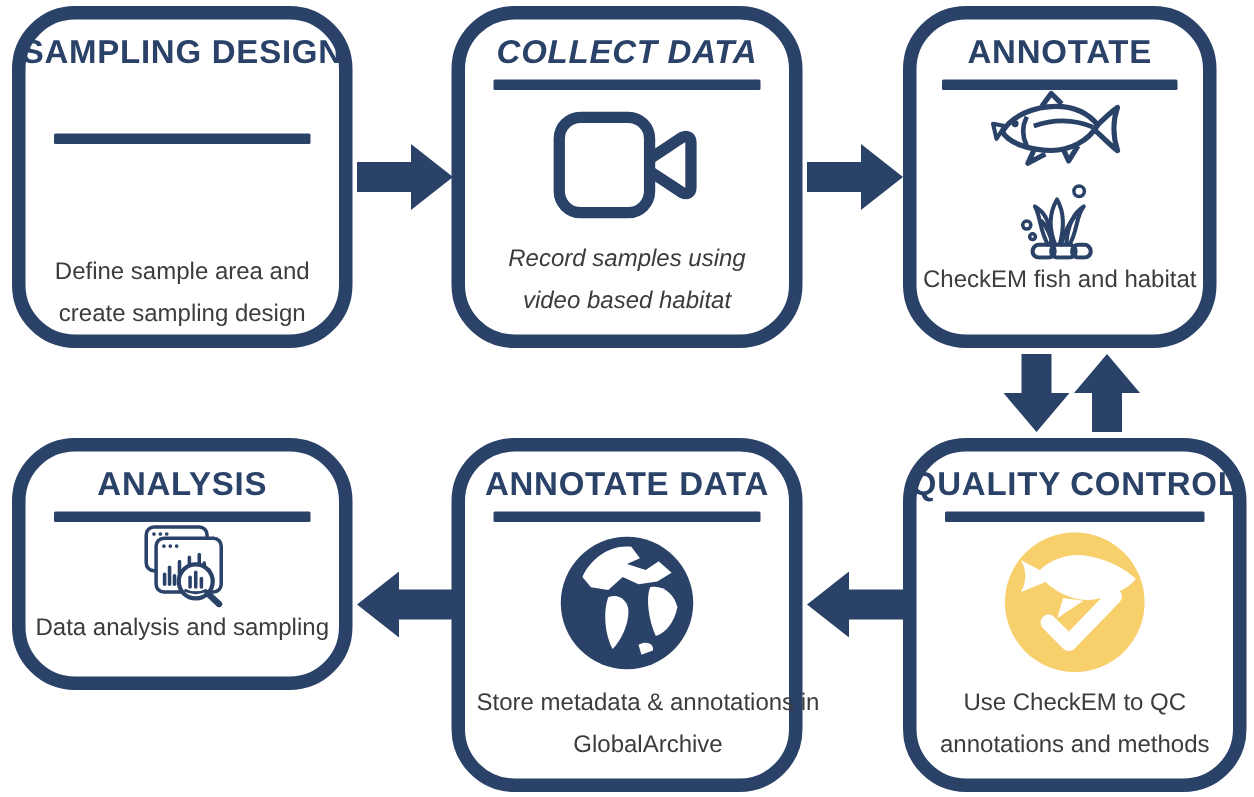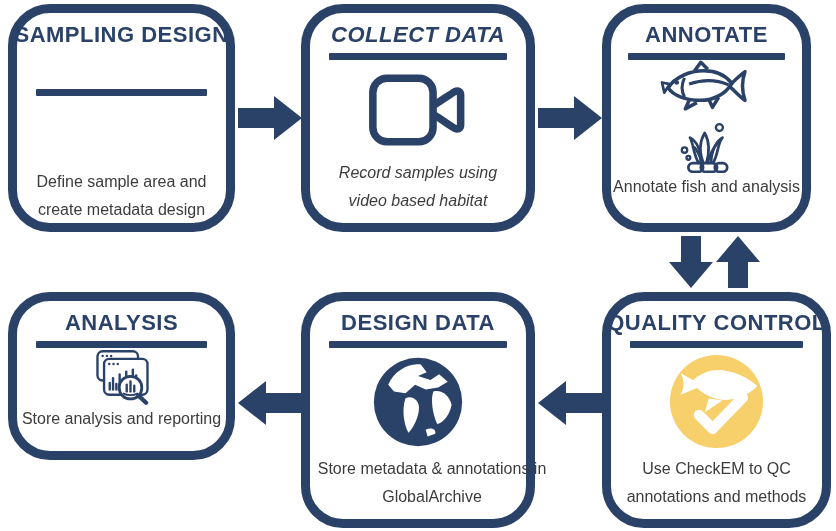--- a/index.html
+++ b/index.html
@@ -70,21 +70,21 @@
     <div class="icon-area">
       <svg width="106" height="106" viewBox="0 0 110 110">
         <path class="stroke-navy" stroke-width="6" stroke-linejoin="round" d="M28 58 L10 101 L100 101 L84 58 Z"></path>
         <path class="stroke-navy" stroke-width="5" d="M44 58 L30 101"></path>
         <path class="stroke-navy" stroke-width="5" d="M68 58 L76 101"></path>
         <path class="stroke-navy" stroke-width="5" d="M30 101 L60 78"></path>
         <path class="fill-white stroke-navy" stroke="var(--navy)" stroke-width="7" stroke-linejoin="round" fill="#fff" d="M55 7 C41 7 31 17 31 31 C31 46 55 73 55 73 C55 73 79 46 79 31 C79 17 69 7 55 7 Z"></path>
         <circle cx="55" cy="30" r="8" fill="#fff" stroke="var(--navy)" stroke-width="7"></circle>
       </svg>
     </div>
-    <p class="desc">Define sample area and create metadata design</p>
+    <p class="desc">Define sample area and create sampling design</p>
   </section>
 
   <section class="step-box b2">
     <h2 class="step-title">COLLECT DATA</h2>
     <div class="rule"></div>
     <div class="icon-area">
       <svg width="102" height="80" viewBox="0 0 122 92">
         <rect x="7" y="8" width="72" height="76" rx="17" class="stroke-navy" stroke-width="9" stroke-linejoin="round"></rect>
         <path class="stroke-navy" stroke-width="9" stroke-linejoin="round" d="M79 41 C90 34 100 27 105 24 C109 22 112 24 112 28 L112 64 C112 68 109 70 105 68 C100 65 90 58 79 51"></path>
       </svg>
@@ -114,39 +114,39 @@
         <path class="stroke-navy" stroke-width="3.5" d="M37 58 C41 46 44 38 50 32"></path>
         <path class="stroke-navy" stroke-width="3.5" d="M31 58 C28 48 25 40 20 36"></path>
         <rect x="13" y="57" width="19" height="11" rx="5.5" class="stroke-navy" stroke-width="3.5"></rect>
         <rect x="29" y="57" width="21" height="11" rx="5.5" class="stroke-navy" stroke-width="3.5"></rect>
         <rect x="47" y="57" width="16" height="11" rx="5.5" class="stroke-navy" stroke-width="3.5"></rect>
         <circle cx="8" cy="40" r="3.5" class="stroke-navy" stroke-width="3"></circle>
         <circle cx="13" cy="50" r="2.5" class="stroke-navy" stroke-width="3"></circle>
         <circle cx="53" cy="11" r="4.5" class="stroke-navy" stroke-width="3"></circle>
       </svg>
     </div>
-    <p class="desc">Annotate fish and analysis</p>
+    <p class="desc">CheckEM fish and habitat</p>
   </section>
 
   <section class="step-box b4">
     <h2 class="step-title">QUALITY CONTROL</h2>
     <div class="rule"></div>
     <div class="icon-area">
       <svg width="97" height="97" viewBox="0 0 100 100">
         <circle cx="50" cy="50" r="48" class="fill-yellow"></circle>
         <path class="fill-white" d="M13 21 C17 28 17 36 13 43 L30 36 C38 44 52 50 64 48 C77 46 87 40 92 34 C85 27 72 20 58 18 C44 16 32 22 26 28 Z"></path>
         <path class="fill-white" d="M42 47 L38 61 L56 49 Z"></path>
         <path d="M32 64 L46 78 L77 46" fill="none" stroke="#ffffff" stroke-width="11" stroke-linecap="round" stroke-linejoin="round"></path>
       </svg>
     </div>
     <p class="desc">Use CheckEM to QC annotations and methods</p>
   </section>
 
   <section class="step-box b5">
-    <h2 class="step-title">DESIGN DATA</h2>
+    <h2 class="step-title">ANNOTATE DATA</h2>
     <div class="rule"></div>
     <div class="icon-area">
       <svg width="96" height="96" viewBox="0 0 100 100">
         <circle cx="50" cy="50" r="46" class="fill-navy"></circle>
         <path class="fill-white" d="M19 32 C25 18 40 9 53 11 L59 19 L50 23 L63 27 L72 21 L81 29 L71 35 L58 37 L47 32 L37 41 L25 39 Z"></path>
         <path class="fill-white" d="M37 46 C44 43 51 48 51 56 C51 66 45 77 40 82 C35 73 33 57 37 46 Z"></path>
         <path class="fill-white" d="M66 39 C75 37 83 44 85 53 C83 63 77 71 70 73 C65 62 63 47 66 39 Z"></path>
         <path class="fill-white" d="M58 79 C63 76 69 78 68 83 L60 86 Z"></path>
       </svg>
     </div>
@@ -181,21 +181,21 @@
         <circle cx="84" cy="84" r="24" fill="#ffffff" stroke="var(--navy)" stroke-width="6"></circle>
         <g class="stroke-navy" stroke-width="5" stroke-linecap="round">
           <path d="M76 92 V78"></path>
             <path d="M84 92 V71"></path>
             <path d="M92 92 V80"></path>
         </g>
         <path class="stroke-navy" stroke-width="4" d="M68 96 C78 101 90 101 100 96"></path>
         <path d="M101 101 L117 116" stroke="var(--navy)" stroke-width="9" stroke-linecap="round"></path>
       </svg>
     </div>
-    <p class="desc">Store analysis and reporting</p>
+    <p class="desc">Data analysis and sampling</p>
   </section>
 
   <svg class="arrow" style="left:238px;top:96px" width="64" height="44" viewBox="0 0 64 44">
     <polygon class="fill-navy" points="0,12 36,12 36,0 64,22 36,44 36,32 0,32"></polygon>
   </svg>
   <svg class="arrow" style="left:538px;top:96px" width="64" height="44" viewBox="0 0 64 44">
     <polygon class="fill-navy" points="0,12 36,12 36,0 64,22 36,44 36,32 0,32"></polygon>
   </svg>
   <svg class="arrow" style="left:669px;top:236px" width="44" height="52" viewBox="0 0 44 52">
     <polygon class="fill-navy" points="12,0 32,0 32,26 44,26 22,52 0,26 12,26"></polygon>

